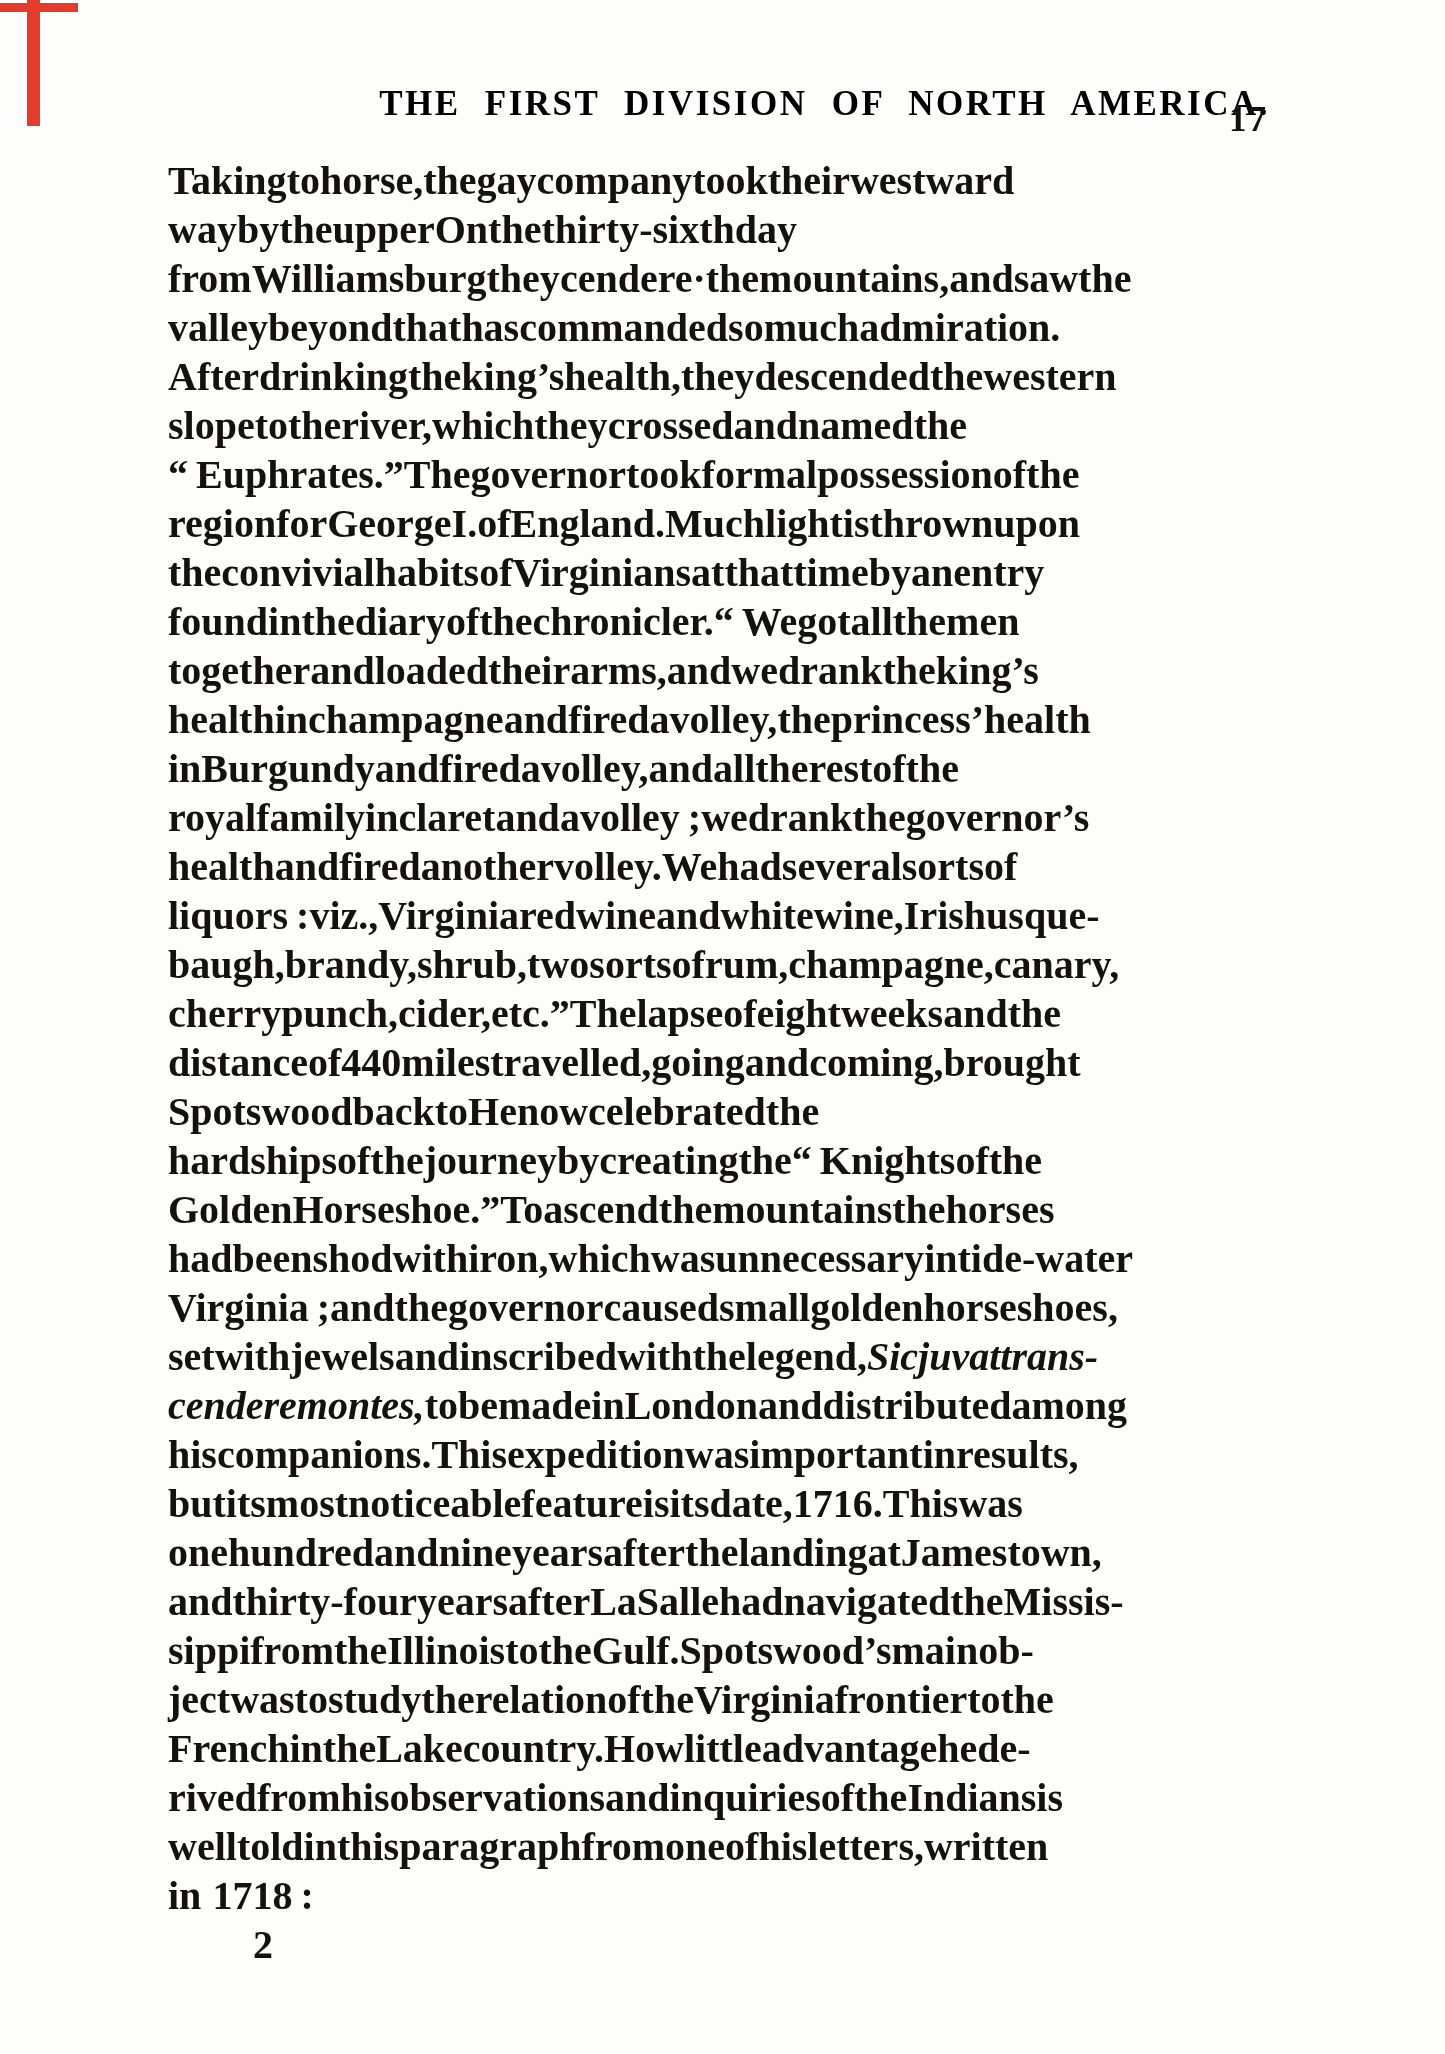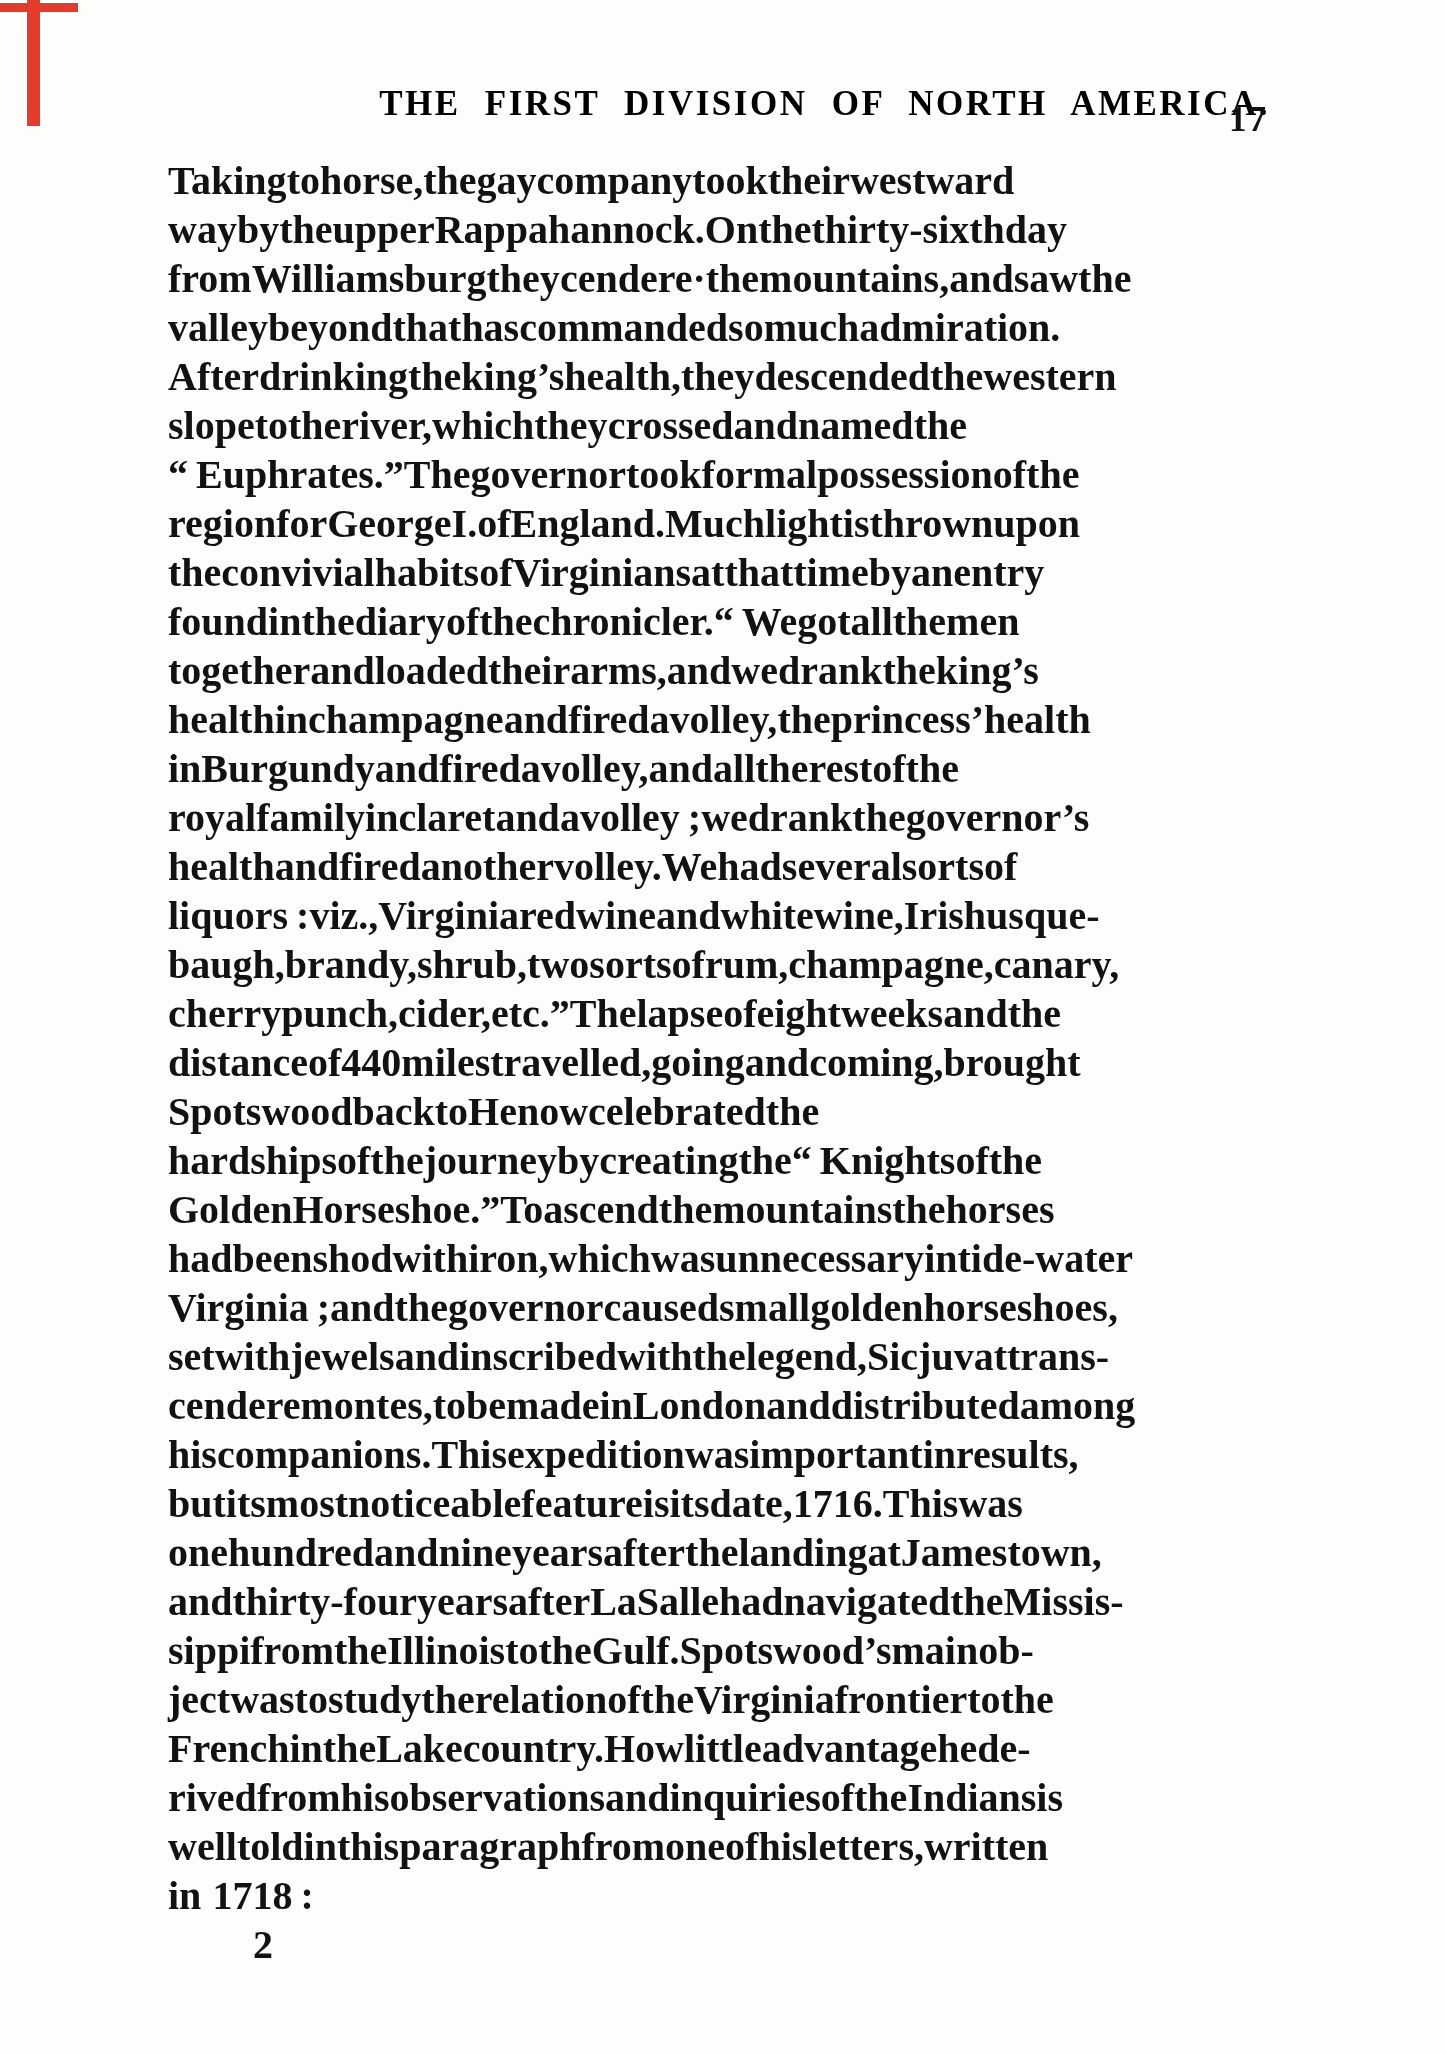--- a/index.html
+++ b/index.html
@@ -31,21 +31,21 @@
   .body-text {
     position: absolute; left: 168px; top: 156px; width: 1102px;
   }
   .line {
     height: 49px; line-height: 49px;
     font-size: 40px; font-weight: 600;
     white-space: nowrap;
   }
   .line.just { display: flex; }
   .line:not(.just) span { margin-right: 0.28em; }
-  .it { }
+  .it { font-style: italic; }
   .signature {
     height: 49px; line-height: 49px;
     font-size: 40px; font-weight: 600;
     padding-left: 85px;
   }
 </style>
 </head>
 <body>
 
 <div class="scan-mark mark-h"></div>
@@ -66,21 +66,20 @@
       <span>company</span>
       <span>took</span>
       <span>their</span>
       <span>westward</span>
     </div>
     <div class="line just">
       <span>way</span>
       <span>by</span>
       <span>the</span>
       <span>upper</span>
-      <span>Rappahannock.</span>
       <span>On</span>
       <span>the</span>
       <span>thirty-sixth</span>
       <span>day</span>
     </div>
     <div class="line just">
       <span>from</span>
       <span>Williamsburg</span>
       <span>they</span>
       <span>cendere·</span>

